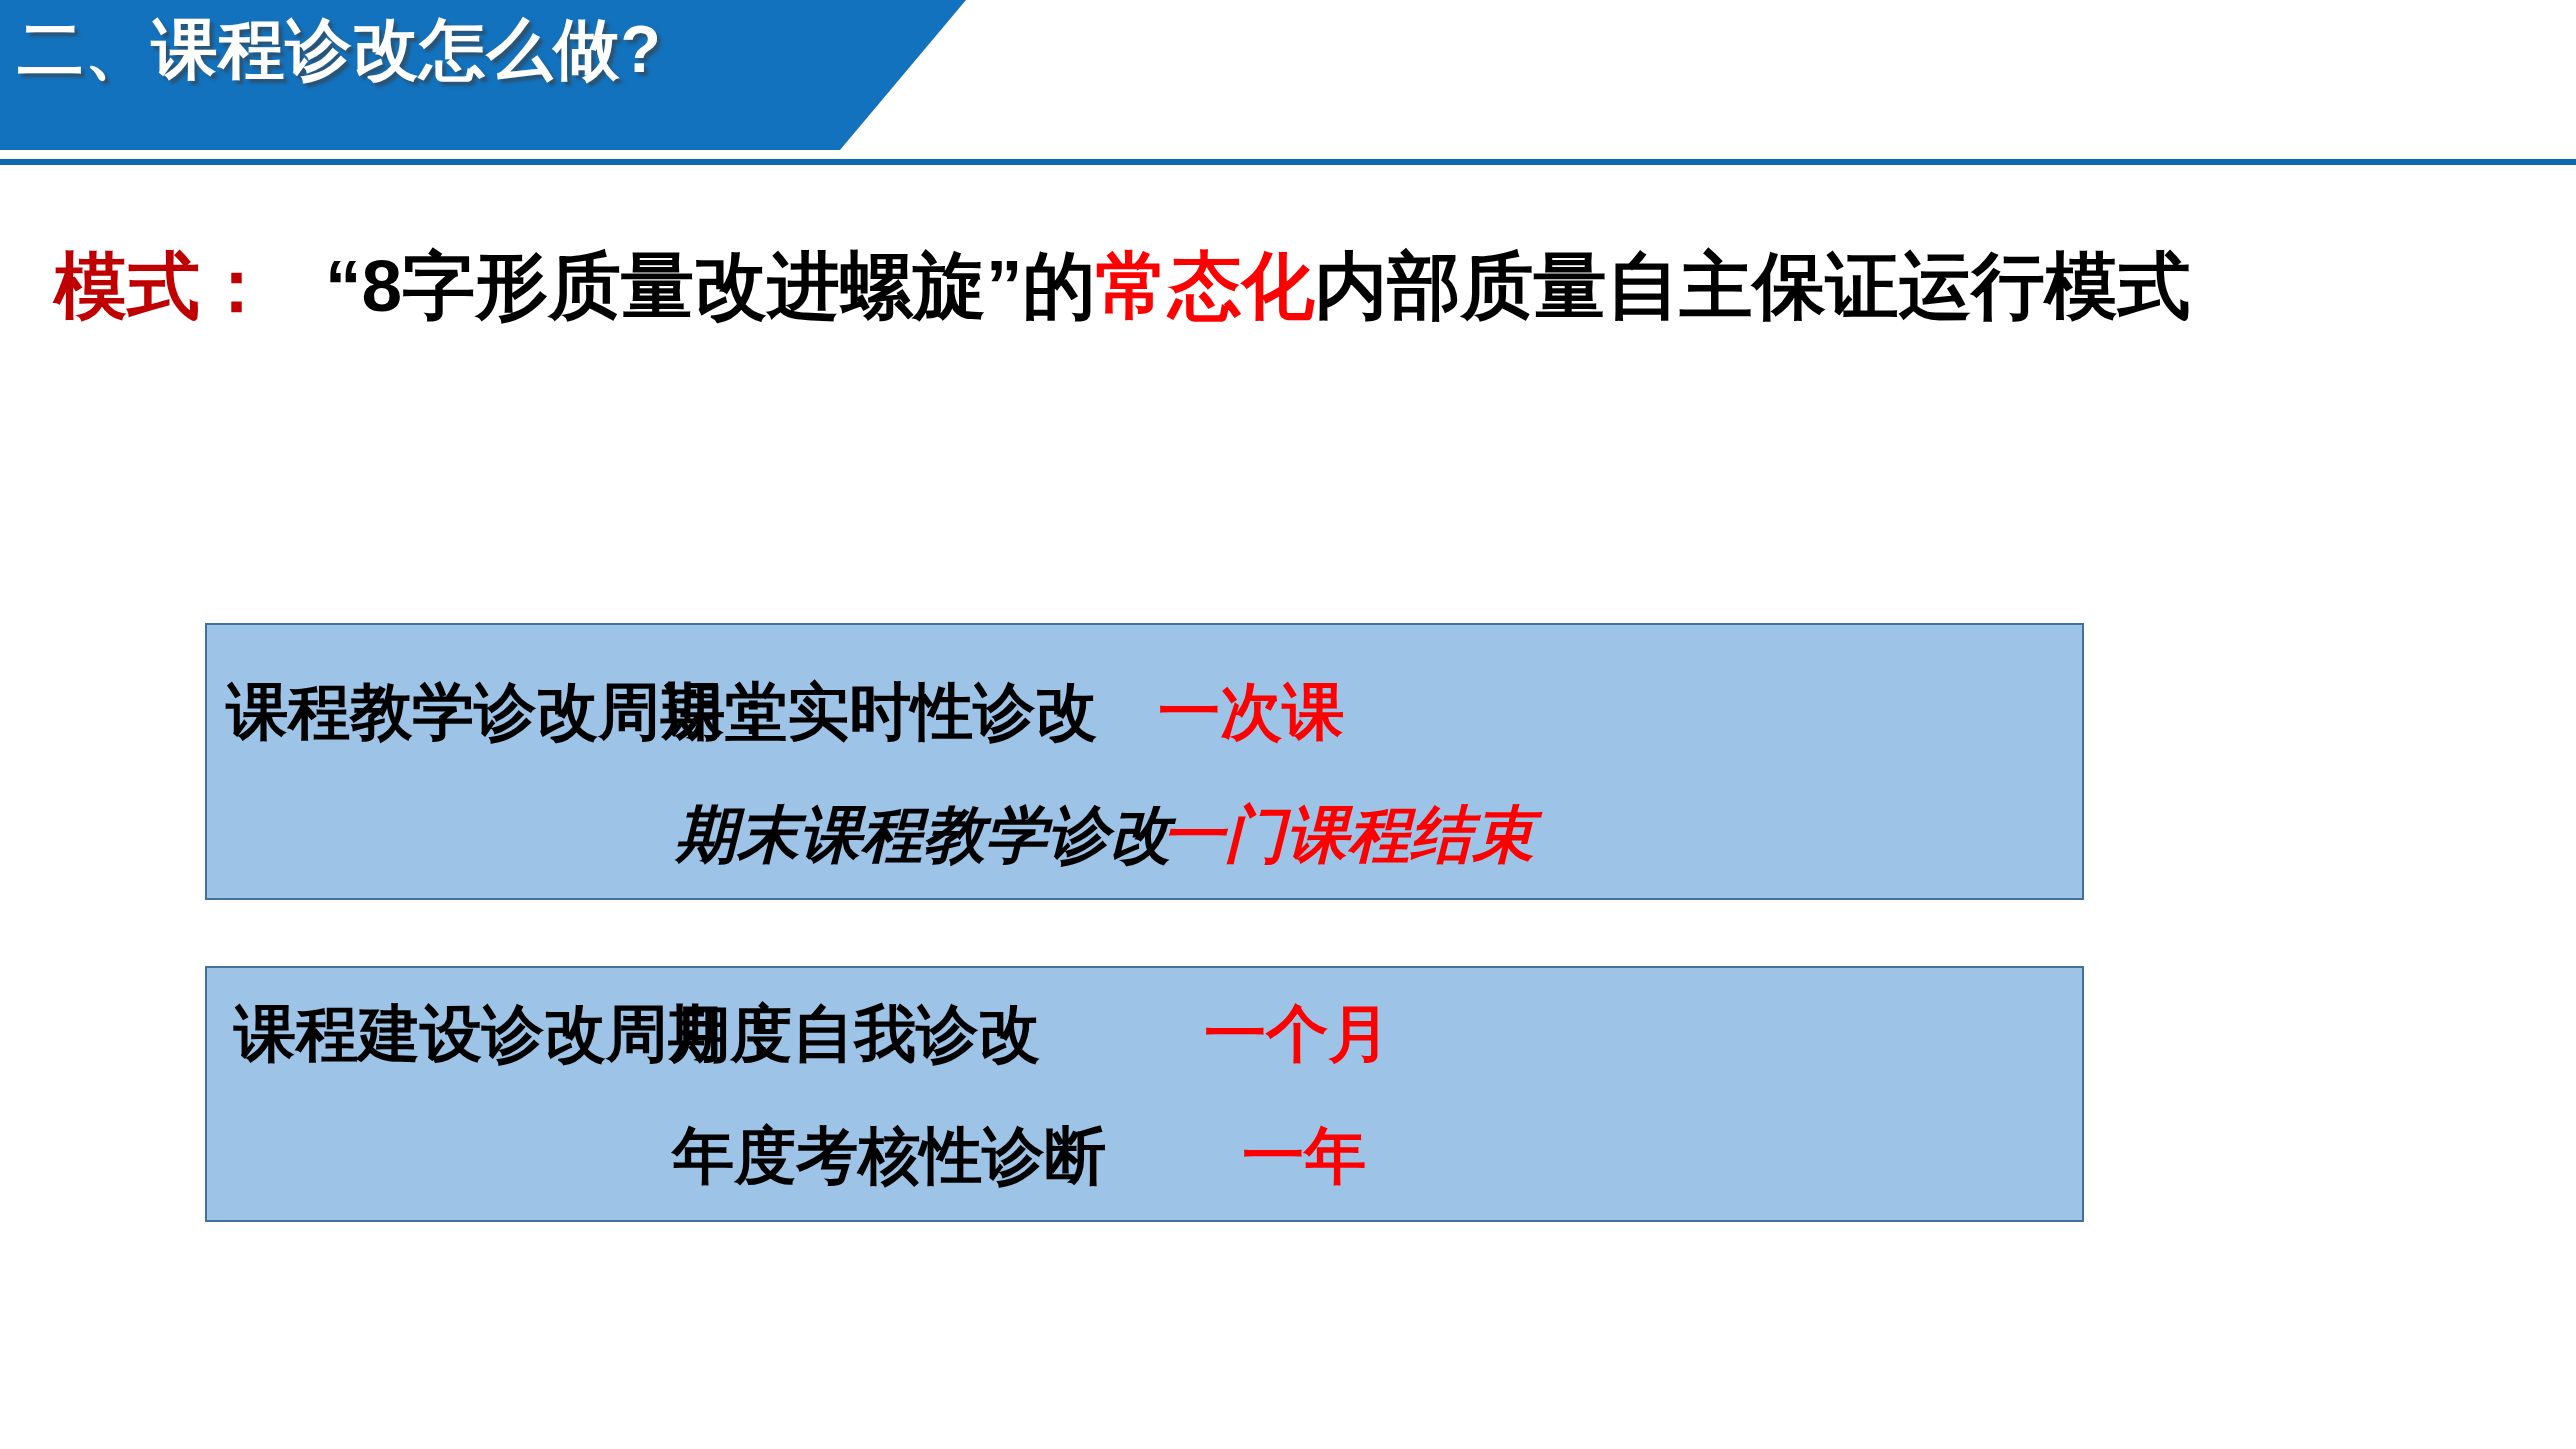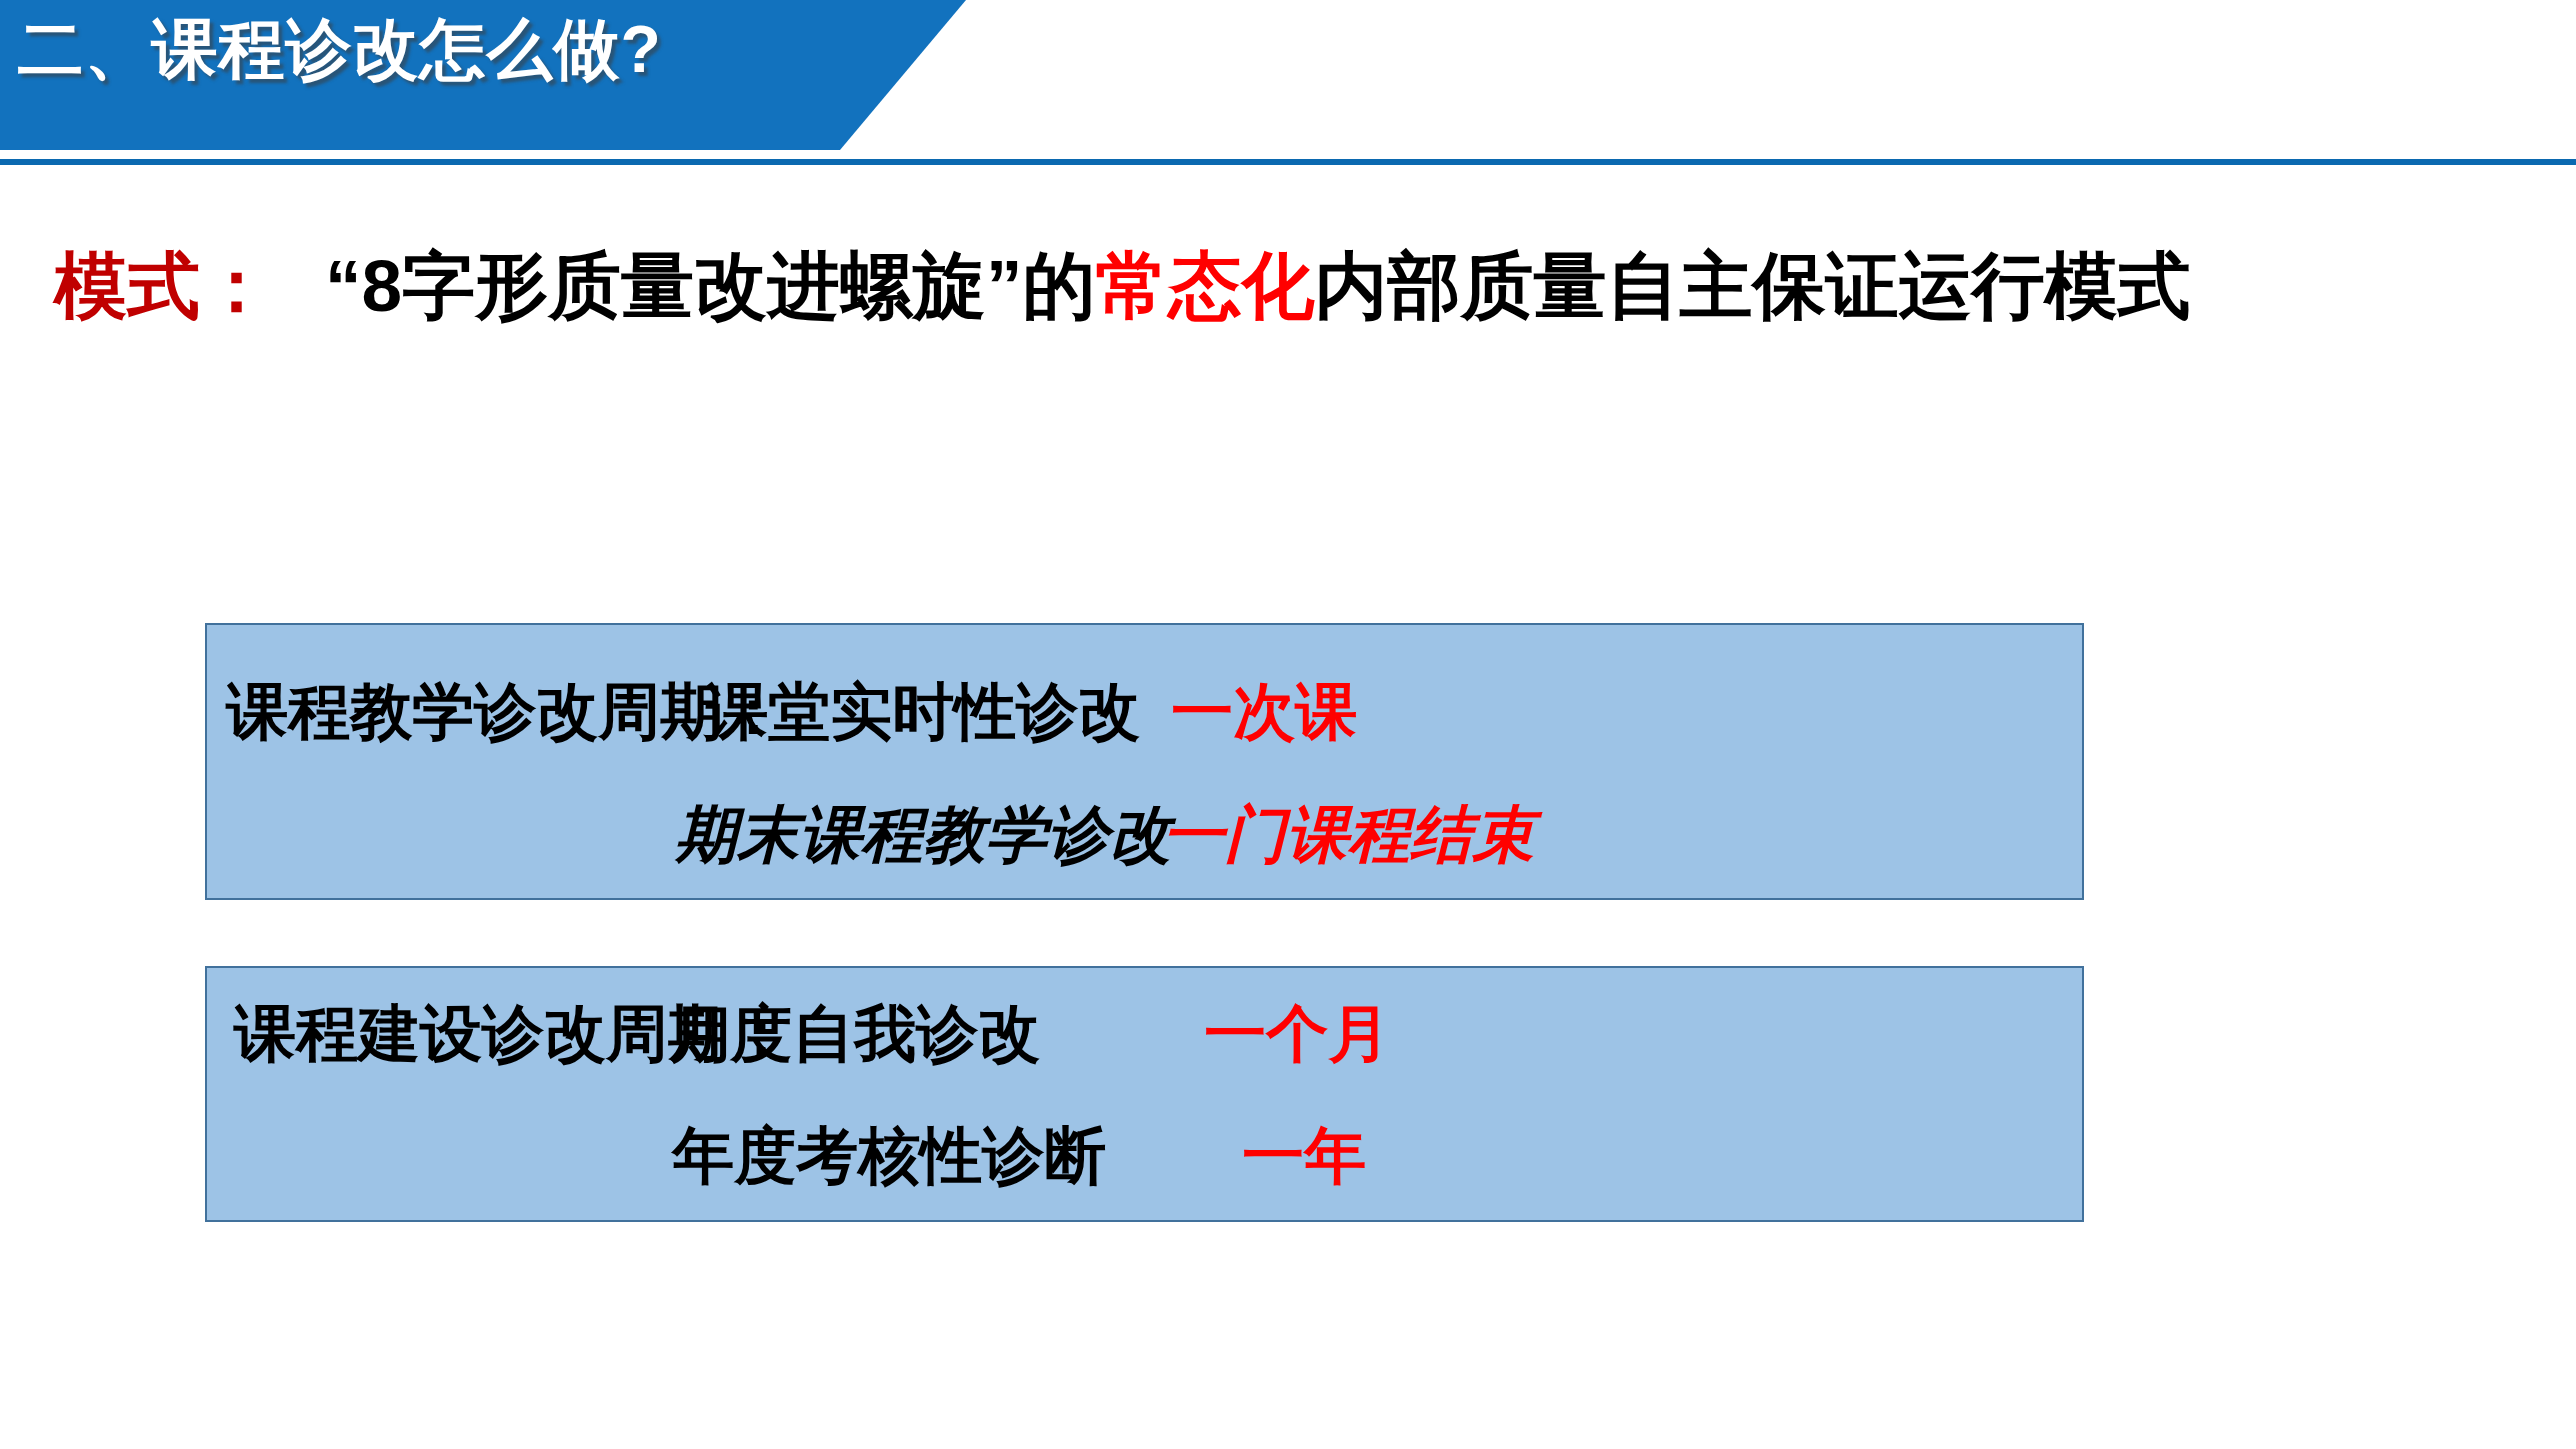--- a/index.html
+++ b/index.html
@@ -103,21 +103,21 @@
     color: #000000;
   }
   .row-period {
     display: inline-block;
     color: #FF0000;
   }
 
   
   #tb-row1 { left: 19.3px; top: 56px; }
   #tb-row1 .row-label    { width: 415px; }
-  #tb-row1 .row-activity { width: 464px; margin-left: 35px; text-align: right; }
+  #tb-row1 .row-activity { width: 464px; margin-left: 22px; }
   #tb-row1 .row-period   { margin-left: 31px; }
 
   #tb-row2 { left: 22px; top: 179px; font-style: italic; }
   #tb-row2 .row-label    { width: 415px; }
   #tb-row2 .row-activity { width: 464px; margin-left: 31px; }
   #tb-row2 .row-period   { margin-left: 23px; }
 
   
   #cb-row1 { left: 27px; top: 35px; }
   #cb-row1 .row-label    { width: 415px; }

